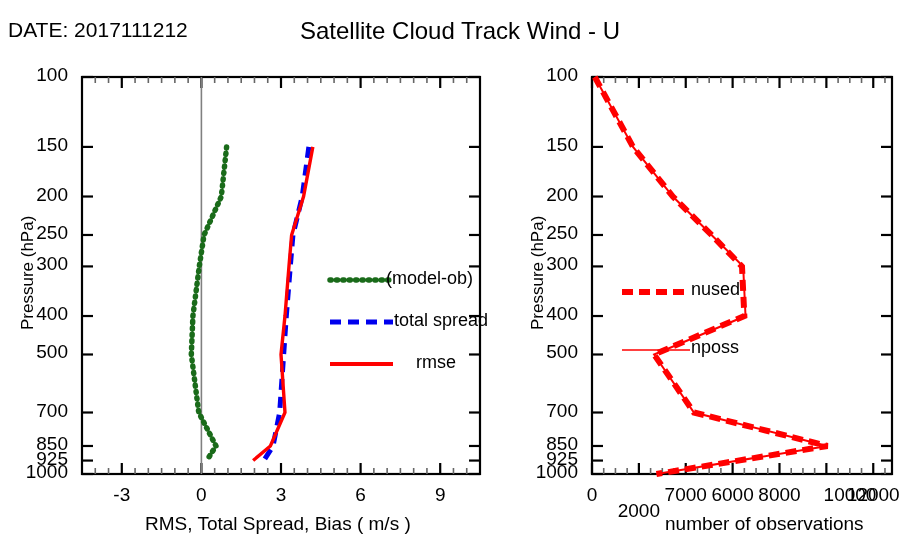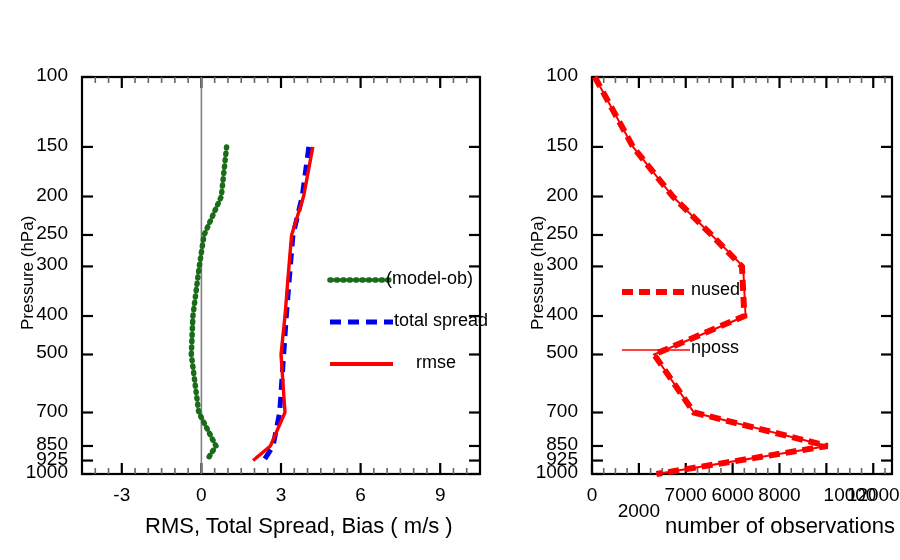--- a/index.html
+++ b/index.html
@@ -12,31 +12,33 @@
     position:relative;
   }
   #root{position:absolute;left:0;top:0;width:900px;height:560px;}
   .txt{position:absolute;white-space:nowrap;}
   #date-label{left:8px;top:18px;font-size:21px;}
   #main-title{left:300px;top:17px;font-size:24px;}
   .ylab-rot{
     position:absolute;font-size:17px;white-space:nowrap;
     transform-origin:0 0;transform:rotate(-90deg);
   }
-  .axis-title{position:absolute;font-size:22px;white-space:nowrap;text-align:center;}
+  .axis-title{position:absolute;font-size:19px;white-space:nowrap;text-align:center;}
   .tick-y{position:absolute;font-size:19px;text-align:center;white-space:nowrap;}
   .tick-x{position:absolute;font-size:19px;text-align:center;white-space:nowrap;}
   .legend-text{position:absolute;font-size:18px;white-space:nowrap;}
   svg{position:absolute;left:0;top:0;overflow:visible;}
 </style>
 </head>
 <body>
 
 <div id="root">
 
+  <div class="txt" id="date-label">DATE: 2017111212</div>
+  <div class="txt" id="main-title">Satellite Cloud Track Wind - U</div>
 
   <div class="ylab-rot" id="left-ylabel" style="left: 18px; top: 330px; transform: rotate(-90deg);">Pressure (hPa)</div>
   <div class="axis-title" id="left-xlabel" style="left:145px;top:513px;">RMS, Total Spread, Bias ( m/s )</div>
 
   <svg id="left-svg" width="900" height="560">
       <rect x="82" y="77" width="398" height="397" fill="none" stroke="#000000" stroke-width="2.2"></rect>
       <line x1="82" y1="77" x2="93" y2="77" stroke="#000000" stroke-width="2.2"></line>
       <line x1="469" y1="77" x2="480" y2="77" stroke="#000000" stroke-width="2.2"></line>
       <line x1="82" y1="146.90822984510538" x2="93" y2="146.90822984510538" stroke="#000000" stroke-width="2.2"></line>
       <line x1="469" y1="146.90822984510538" x2="480" y2="146.90822984510538" stroke="#000000" stroke-width="2.2"></line>

